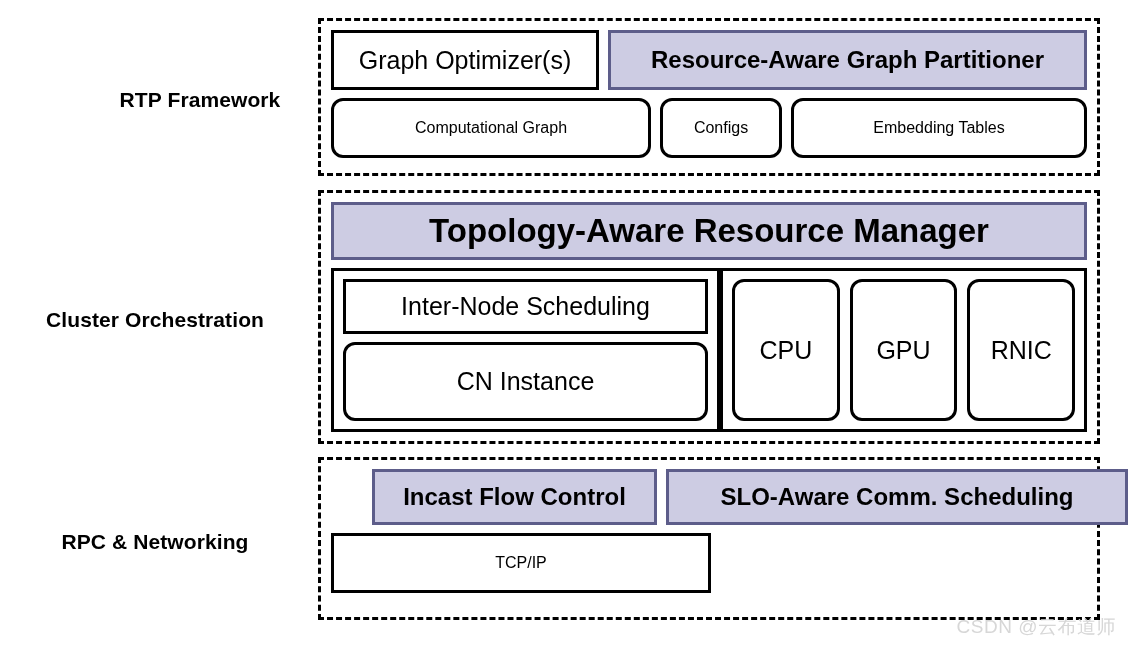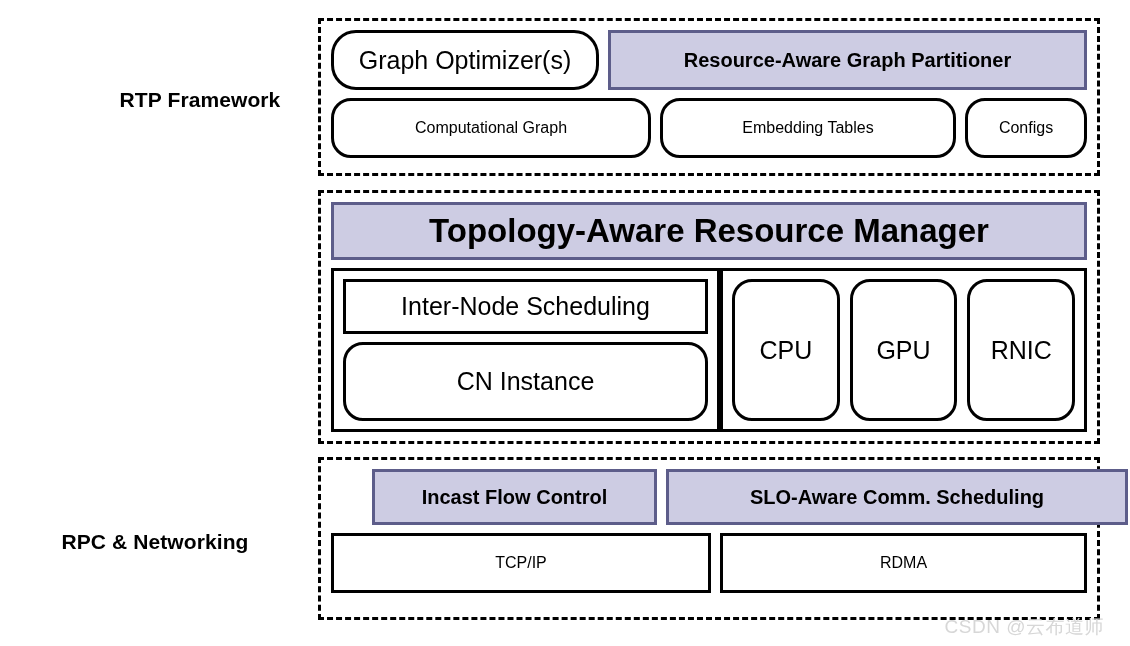--- a/index.html
+++ b/index.html
@@ -63,38 +63,38 @@
     box-sizing: border-box;
     display: flex;
     align-items: center;
     justify-content: center;
     text-align: center;
     color: #000000;
     background: #ffffff;
     border: 3px solid #000000;
     line-height: 1.05;
   }
-  .box.rounded { border-radius: 20px; }
+  .box.rounded { border-radius: 12px; }
   .box.accent {
     background: #cdcce3;
     border: 3px solid #5d5d8a;
     font-weight: bold;
-    font-size: 20px;
+    font-size: 24px;
   }
 
   .hrow {
     display: flex;
     gap: 9px;
     width: 100%;
   }
 
   
   #rtp-row1 { height: 60px; }
   #rtp-row2 { height: 60px; }
-  #box-graph-optimizer      { width: 268px; height: 100%; font-size: 25px; border-radius: 25px; }
+  #box-graph-optimizer      { width: 268px; height: 100%; font-size: 25px; }
   #box-graph-partitioner    { flex: 1; height: 100%; }
   #box-computational-graph  { width: 320px; height: 100%; }
   #box-embedding-tables     { width: 296px; height: 100%; }
   #box-configs              { flex: 1; height: 100%; }
 
   
   #box-resource-manager {
     width: 100%;
     height: 58px;
     font-size: 33px;
@@ -123,52 +123,53 @@
   #rpc-row1 { height: 56px; padding-left: 41px; }
   #rpc-row2 { height: 60px; }
   #box-incast-flow       { width: 285px; height: 100%; }
   #box-slo-scheduling    { flex: 1; height: 100%; }
   #box-tcpip             { width: 380px; height: 100%; }
   #box-rdma              { flex: 1; height: 100%; }
 
   
   #watermark {
     position: absolute;
-    right: 26px;
+    right: 14px;
     bottom: 6px;
     font-size: 19px;
     color: #d7d7d7;
     letter-spacing: 0.5px;
     white-space: nowrap;
     user-select: none;
     margin-left: 26px;
   }
 </style>
 </head>
 <body>
 
 <div id="stage">
 
   <div class="row-label" id="label-rtp">RTP Framework</div>
 
+  <div class="row-label" id="label-cluster">Cluster Orchestration</div>
 
   <div class="row-label" id="label-rpc">RPC &amp; Networking</div>
 
   <div class="section" id="section-rtp">
     <div class="section-inner">
 
       <div class="hrow" id="rtp-row1">
         <div class="box" id="box-graph-optimizer">Graph Optimizer(s)</div>
         <div class="box accent" id="box-graph-partitioner">Resource-Aware Graph Partitioner</div>
       </div>
 
       <div class="hrow" id="rtp-row2">
         <div class="box rounded" id="box-computational-graph">Computational Graph</div>
+        <div class="box rounded" id="box-configs">Configs</div>
         <div class="box rounded" id="box-embedding-tables">Embedding Tables</div>
-        <div class="box rounded" id="box-configs">Configs</div>
       </div>
 
     </div>
   </div>
 
   <div class="section" id="section-cluster">
     <div class="section-inner">
 
       <div class="box accent" id="box-resource-manager">Topology-Aware Resource Manager</div>
 
@@ -196,21 +197,20 @@
   <div class="section" id="section-rpc">
     <div class="section-inner">
 
       <div class="hrow" id="rpc-row1">
         <div class="box accent" id="box-incast-flow">Incast Flow Control</div>
         <div class="box accent" id="box-slo-scheduling">SLO-Aware Comm. Scheduling</div>
       </div>
 
       <div class="hrow" id="rpc-row2">
         <div class="box" id="box-tcpip">TCP/IP</div>
-        <div class="box" id="box-rdma">RDMA</div>
       </div>
 
     </div>
   </div>
 
   <div id="watermark">CSDN @云布道师</div>
 
 </div>
 
 </body></html>

